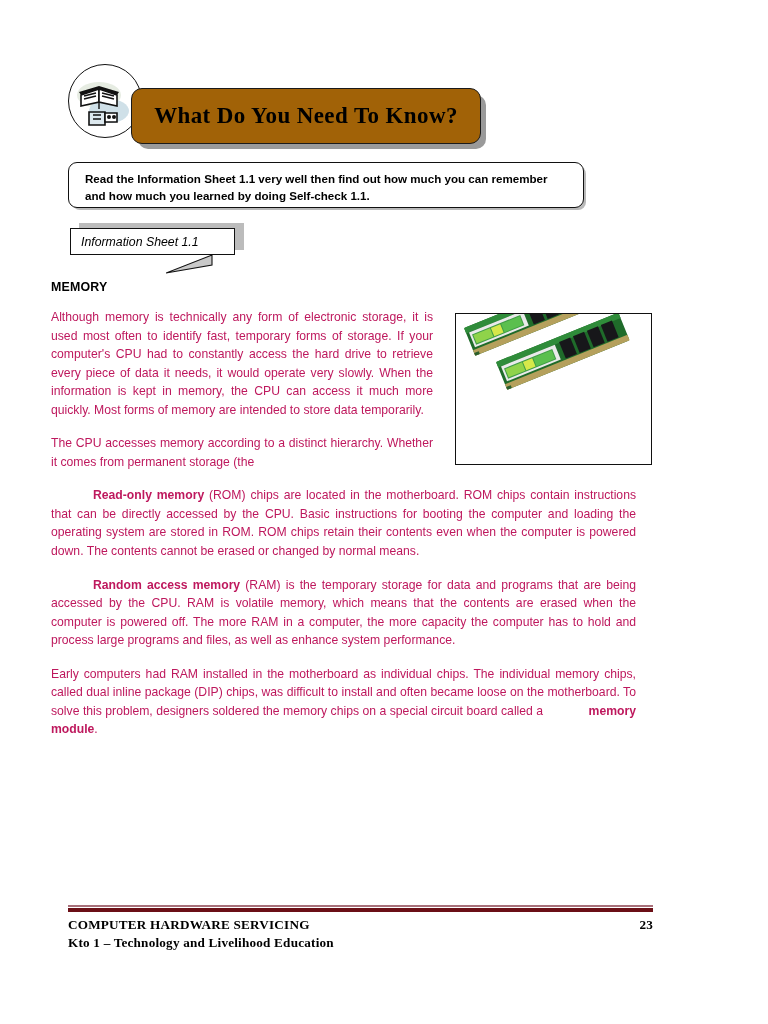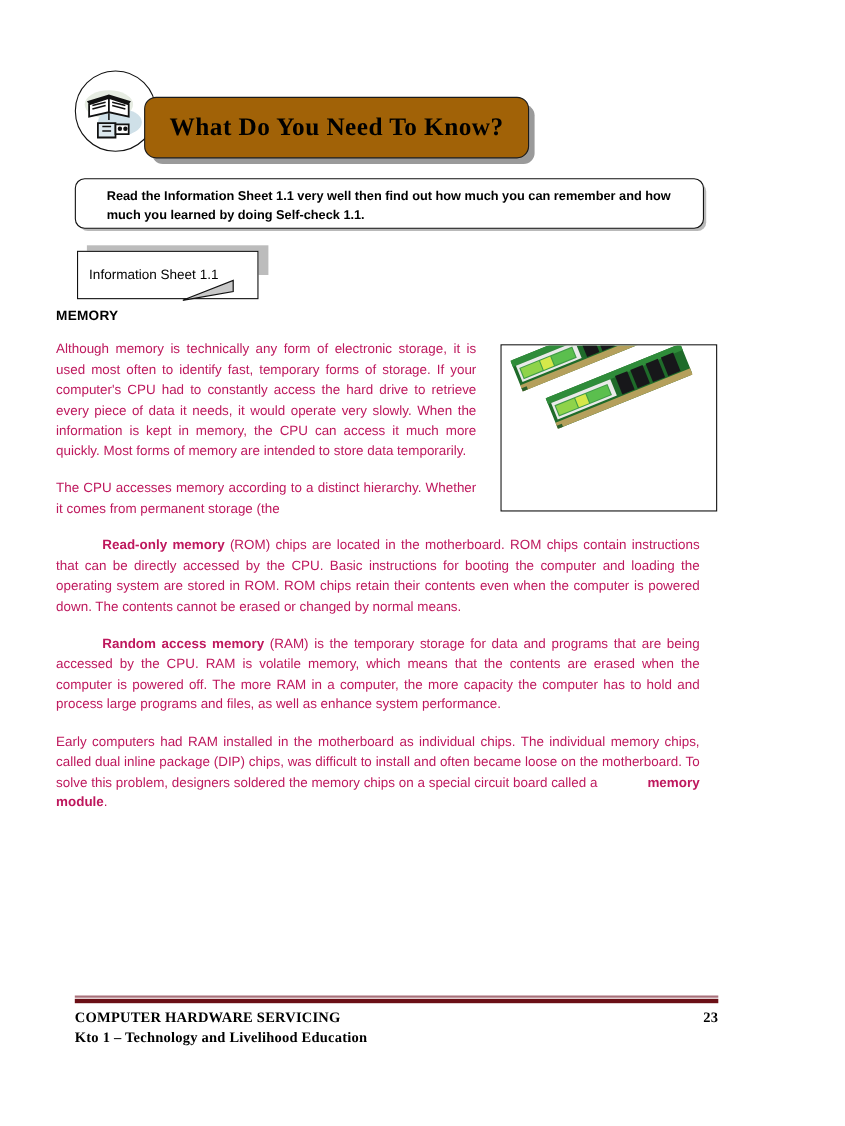--- a/index.html
+++ b/index.html
@@ -66,27 +66,27 @@
     letter-spacing: 0.4px;
     color: #000;
     white-space: nowrap;
   }
 
   
   .instruction-box {
     position: absolute;
     left: 68px;
     top: 162px;
-    width: 572px;
+    width: 516px;
     height: 46px;
     border: 1.4px solid #111;
     border-radius: 9px;
     background: #ffffff;
     box-shadow: 3px 3px 0 -1px #b9b9b9;
-    padding: 8px 12px 0 28px;
+    padding: 8px 12px 0 16px;
     box-sizing: border-box;
   }
   .instruction-text {
     font-size: 11.6px;
     font-weight: 700;
     line-height: 1.45;
     color: #000;
   }
 
   
@@ -103,27 +103,28 @@
     top: -5px;
     width: 165px;
     height: 27px;
     background: #bcbcbc;
   }
   .sheet-box {
     position: absolute;
     left: 0;
     top: 0;
     width: 165px;
-    height: 44px;
+    height: 27px;
     border: 1.2px solid #111;
     background: #ffffff;
     display: flex;
     align-items: center;
     padding-left: 10px;
     box-sizing: border-box;
+    font-style: italic;
   }
   .sheet-label {
     font-size: 12.3px;
     color: #000;
     white-space: nowrap;
   }
   .sheet-tail {
     position: absolute;
     left: 96px;
     top: 25px;

